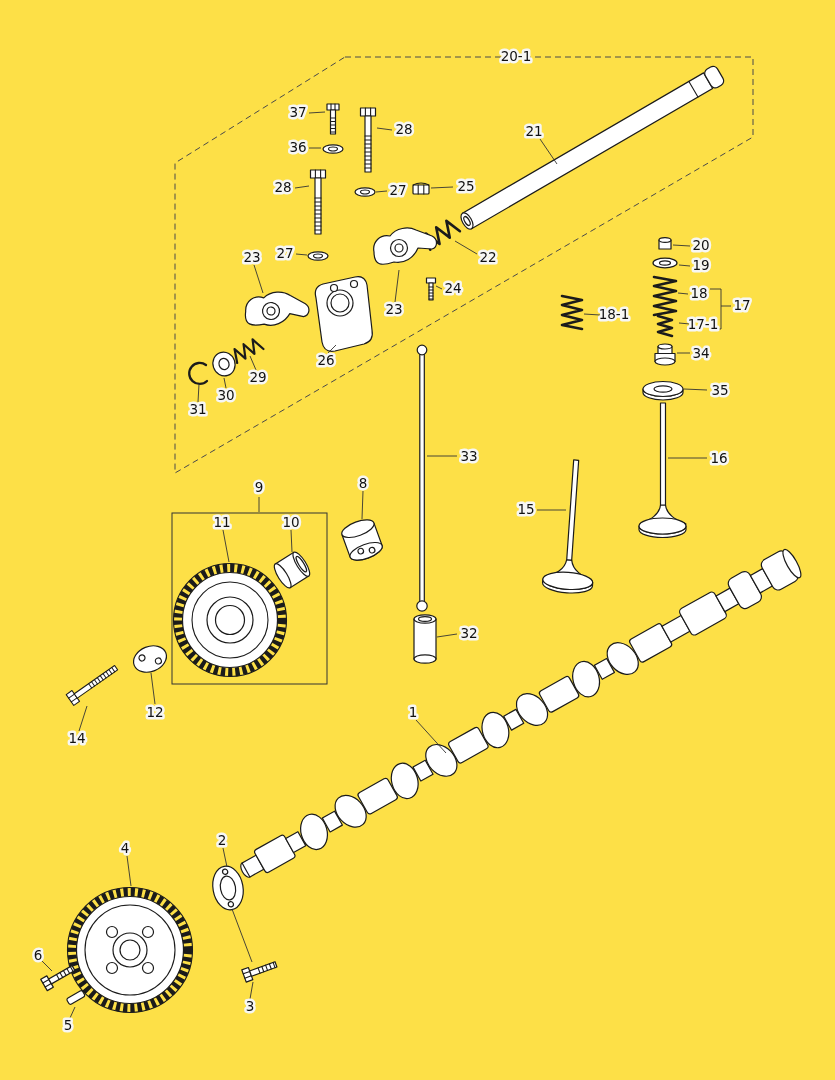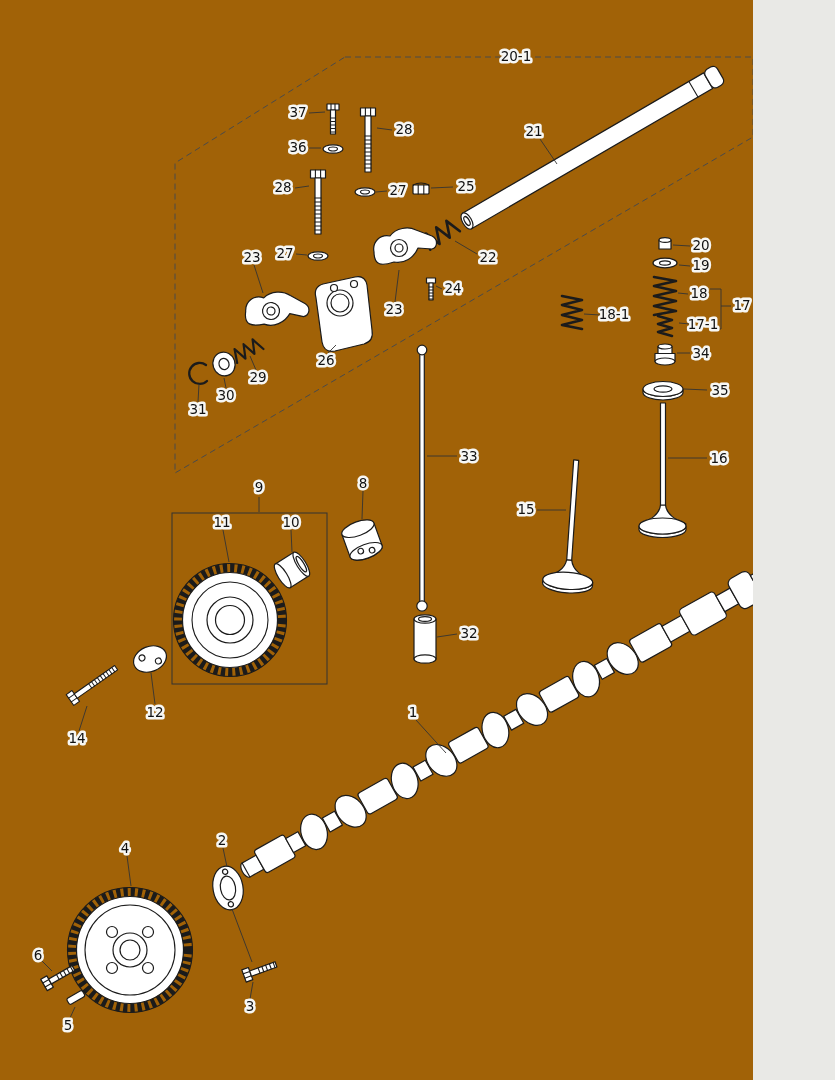--- a/index.html
+++ b/index.html
@@ -1,17 +1,17 @@
 <!DOCTYPE html>
 <html><head>
 <meta charset="utf-8">
 <style>
   html,body{margin:0;padding:0;}
   body{background:#e9e9e6;}
-  .stage{position:relative;width:753px;height:1080px;background:#a16207;overflow:hidden;}
+  .stage{position:relative;width:835px;height:1080px;background:#fde047;overflow:hidden;}
   svg{display:block;}
   .pt{fill:#ffffff;stroke:#1b1b1b;stroke-width:1.2;stroke-linejoin:round;}
   .ln{fill:none;stroke:#1b1b1b;stroke-width:1.1;stroke-linecap:round;}
   .spr{fill:none;stroke:#1b1b1b;stroke-width:2.6;stroke-linecap:round;stroke-linejoin:round;}
   .teeth{fill:none;stroke:#1b1b1b;stroke-width:9;stroke-dasharray:4.2 3;}
   .ld{stroke:#333333;stroke-width:0.9;fill:none;}
   .dash{fill:none;stroke:#4a4a4a;stroke-width:1;stroke-dasharray:6 4;}
   .lbl{font-family:"DejaVu Sans",sans-serif;font-size:13.5px;fill:#111111;text-anchor:middle;
        paint-order:stroke;stroke:#f7f7f4;stroke-width:5px;stroke-linejoin:round;}
 </style>

